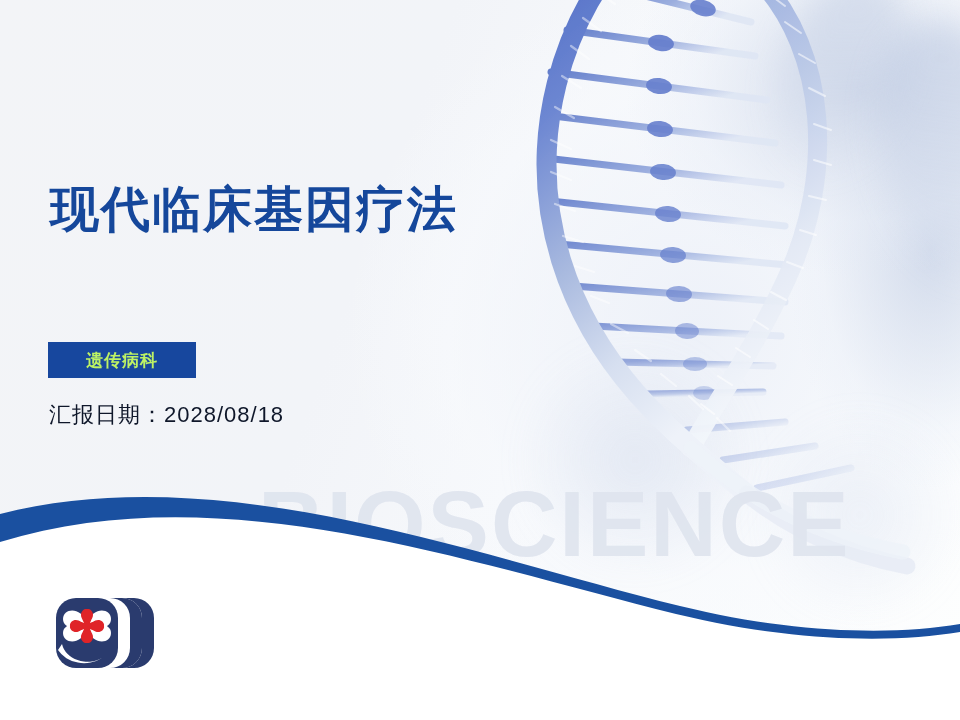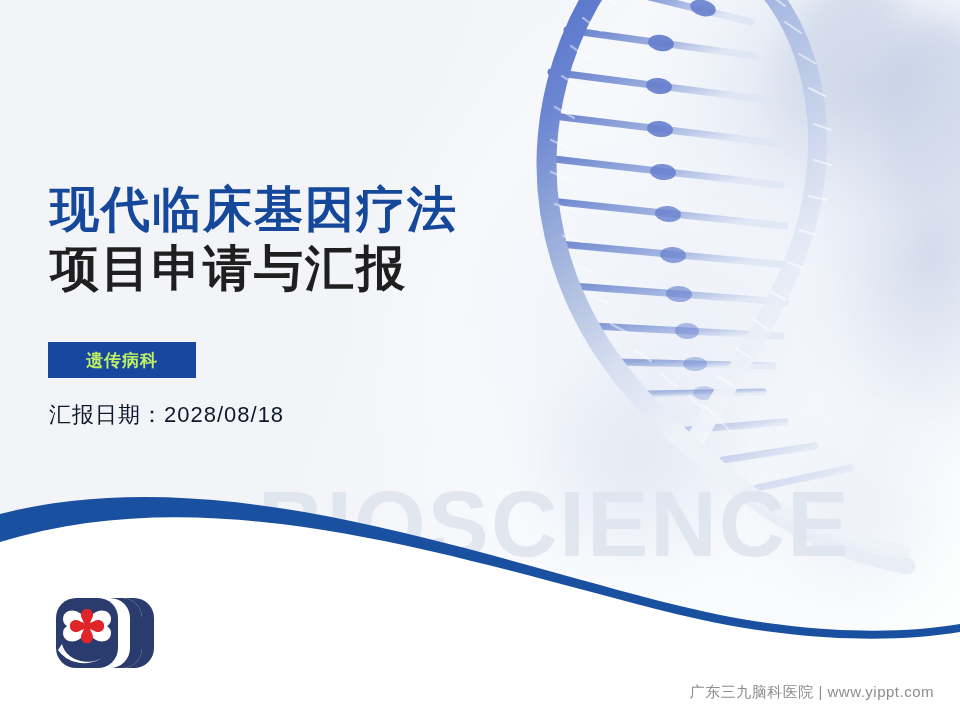--- a/index.html
+++ b/index.html
@@ -286,21 +286,20 @@
   <svg class="wave" viewBox="0 0 960 250" xmlns="http://www.w3.org/2000/svg" preserveAspectRatio="none">
 
     <path d="M0,48 C220,-8 470,88 680,140 C790,167 890,170 960,158 L960,250 L0,250 Z" fill="#ffffff"></path>
 
     <path d="M0,44 C220,-12 470,84 680,136 C790,163 890,166 960,154
              L960,162 C888,174 788,171 676,144 C466,92 220,4 0,72 Z" fill="#1a50a0"></path>
   </svg>
 
   <div class="title-block">
     <div class="title-line1">现代临床基因疗法</div>
-    <div class="title-line2">项目申请与汇报</div>
   </div>
 
   <div class="badges">
     <div class="badge badge-primary">遗传病科</div>
   </div>
 
   <div class="report-date">汇报日期：2028/08/18</div>
 
   <svg class="logo" viewBox="0 0 118 82" xmlns="http://www.w3.org/2000/svg">
 
@@ -328,15 +327,14 @@
         <path d="M0,-4 C3,-15 14,-15 14,-8 C14,-2 6,1 0,-4 Z" transform="rotate(45)"></path>
         <path d="M0,-4 C-3,-15 -14,-15 -14,-8 C-14,-2 -6,1 0,-4 Z" transform="rotate(135)"></path>
         <path d="M0,-4 C3,-15 14,-15 14,-8 C14,-2 6,1 0,-4 Z" transform="rotate(135)"></path>
         <path d="M0,-4 C-3,-15 -14,-15 -14,-8 C-14,-2 -6,1 0,-4 Z" transform="rotate(225)"></path>
         <path d="M0,-4 C3,-15 14,-15 14,-8 C14,-2 6,1 0,-4 Z" transform="rotate(225)"></path>
         <circle cx="0" cy="0" r="4.5"></circle>
       </g>
     </g>
   </svg>
 
-  <div class="footer">广东三九脑科医院 | www.yippt.com</div>
 
 </div>
 
 </body></html>

